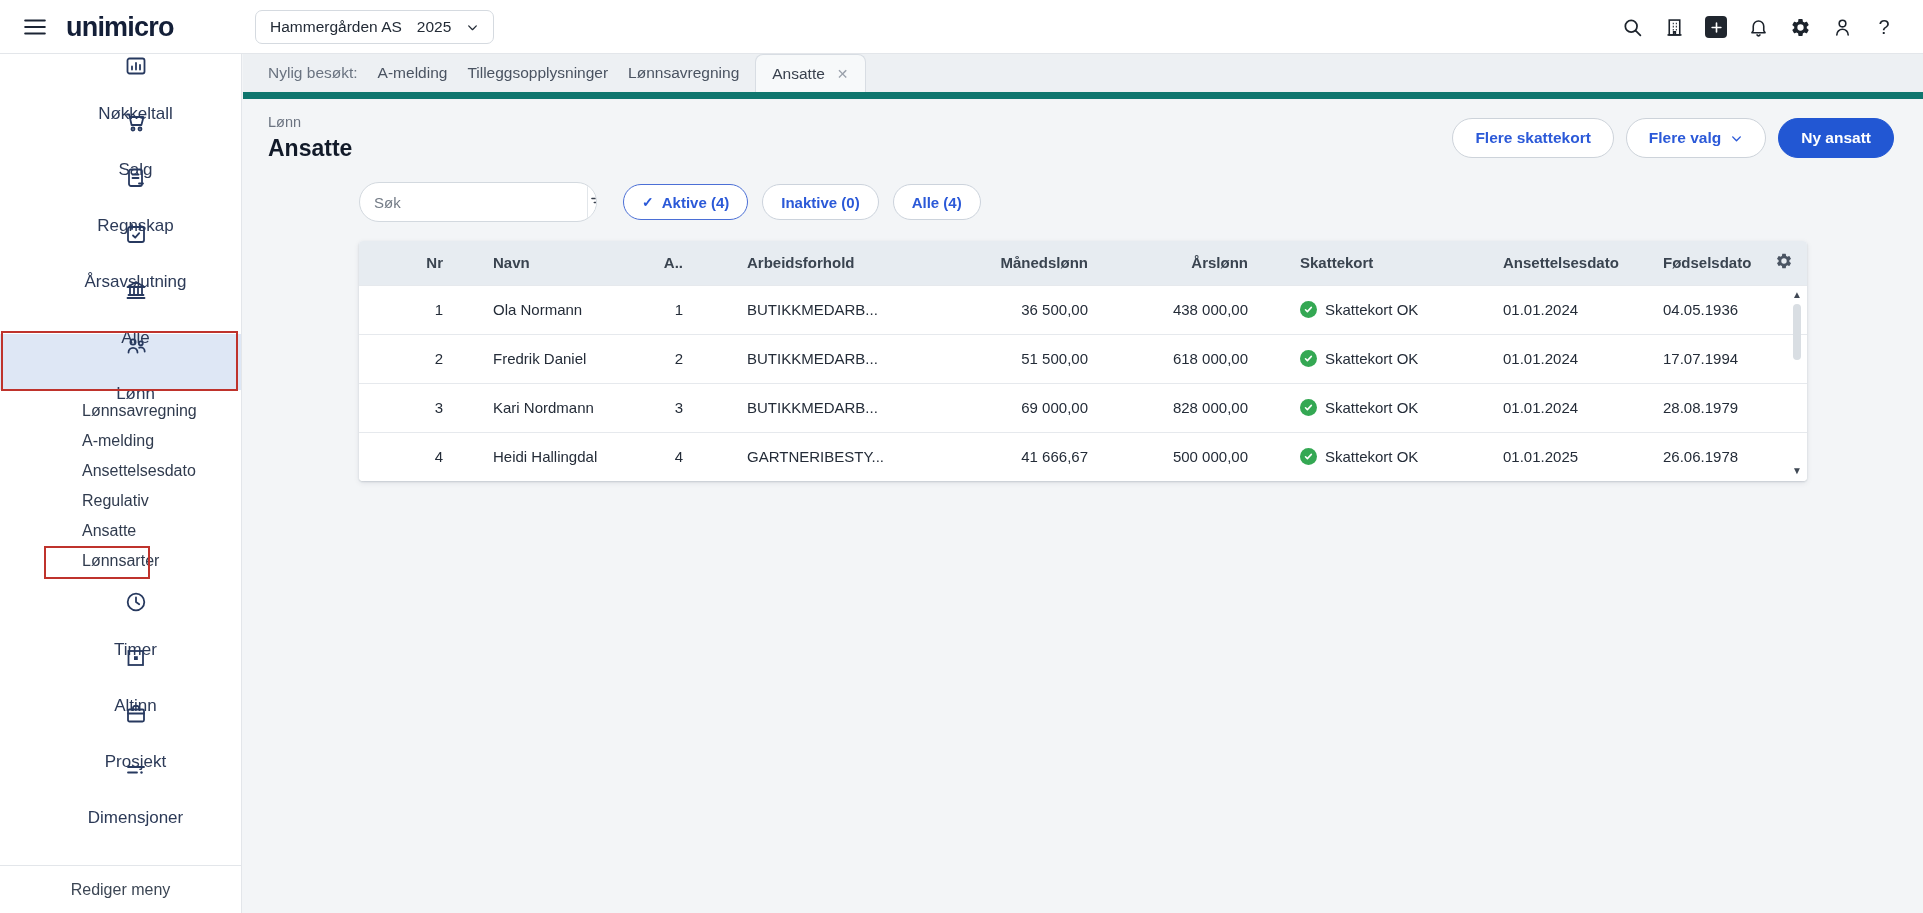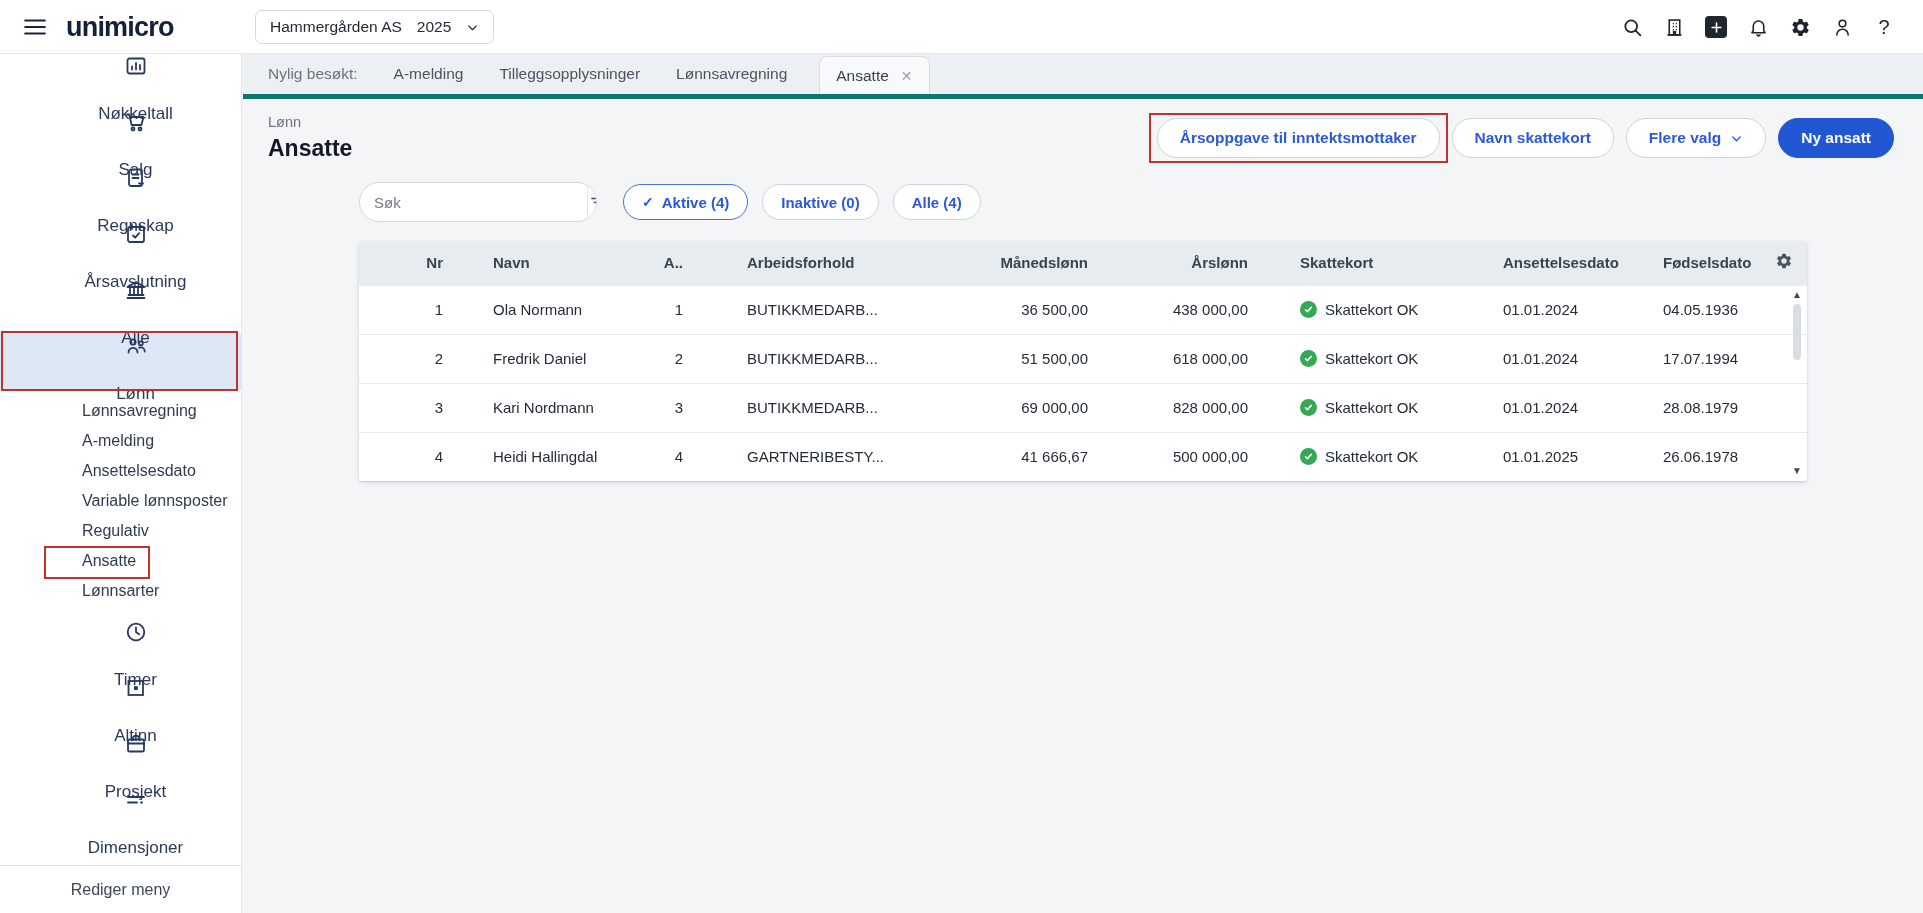--- a/index.html
+++ b/index.html
@@ -63,22 +63,22 @@
   
   .annot { position:absolute; border:2px solid #bf332c; pointer-events:none; z-index:20; }
   .annot-lonn { top:277px; left:1px; width:237px; height:60px; }
   .annot-ansatte { top:492px; left:44px; width:106px; height:33px; }
   .annot-btn { inset:-5px -8px; }
 
   
   .main { position:absolute; top:54px; left:243px; right:0; bottom:0; }
 
   .tabrow {
-    height:45px; background:#edf0f3; border-bottom:5px solid #0f766e;
-    display:flex; align-items:center; padding-left:25px; gap:36px;
+    height:45px; background:#edf0f3; border-bottom:7px solid #0f766e;
+    display:flex; align-items:center; padding-left:25px; gap:20px;
   }
   .recent-label { font-size:15.5px; color:#6a7380; }
   .tab-link { font-size:15.5px; color:#4a5361; background:none; border:none;
     cursor:pointer; font-family:inherit; }
   .active-tab {
     align-self:flex-end; height:38px; margin-left:-4px;
     background:#f7f9fa; border:1px solid #d8dde3; border-bottom:none;
     border-radius:8px 8px 0 0; display:flex; align-items:center; gap:12px;
     padding:0 16px; font-size:15.5px; color:#39414e; cursor:pointer;
   }
@@ -289,23 +289,20 @@
       <div class="sub-item">
           <span>Lønnsavregning</span>
         </div>
       <div class="sub-item">
           <span>A-melding</span>
         </div>
       <div class="sub-item">
           <span>Ansettelsesdato</span>
         </div>
       <div class="sub-item">
-          <span>Variable lønnsposter</span>
-        </div>
-      <div class="sub-item">
           <span>Regulativ</span>
         </div>
       <div class="sub-item">
           <span>Ansatte</span>
         </div>
       <div class="sub-item">
           <span>Lønnsarter</span>
         </div>
     </div>
 
@@ -370,25 +367,21 @@
       <button class="tab-close">✕</button>
     </div>
   </div>
 
   <div class="page-header">
     <div>
       <div class="crumb">Lønn</div>
       <h1 class="page-title">Ansatte</h1>
     </div>
     <div class="actions">
-      <span class="annot-wrap">
-        <button class="btn">Årsoppgave til inntektsmottaker</button>
-        <span class="annot annot-btn"></span>
-      </span>
-      <button class="btn">Navn skattekort</button>
+      <button class="btn">Flere skattekort</button>
       <button class="btn">
         <span>Flere valg</span>
         <svg viewBox="0 0 24 24" width="13" height="13">
             <path d="M5 9l7 7 7-7" stroke="#2b59d8" stroke-width="2.6" fill="none" stroke-linecap="round" stroke-linejoin="round"></path>
           </svg>
       </button>
       <button class="btn primary">Ny ansatt</button>
     </div>
   </div>
 

